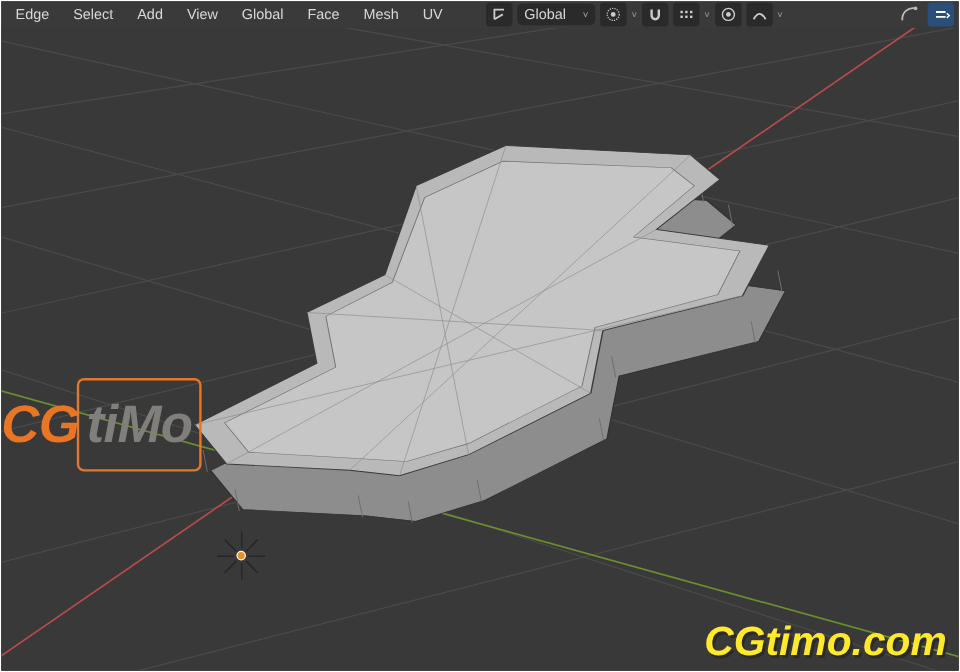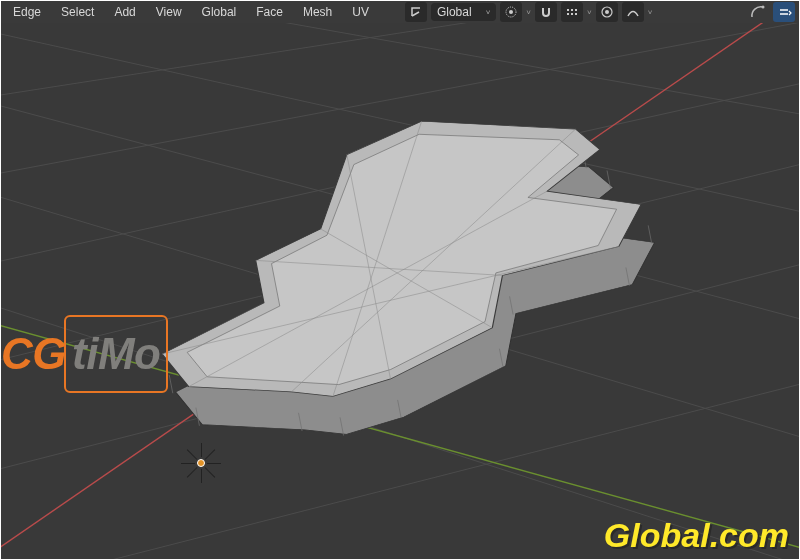--- a/index.html
+++ b/index.html
@@ -228,14 +228,14 @@
       <div class="ray r6"></div>
       <div class="ray r7"></div>
       <div class="ray r8"></div>
     <div class="dot"></div>
   </div>
 
   <div class="watermark-left">
     <span class="cg">CG</span>
     <span class="timo">tiMo</span>
   </div>
-  <div class="watermark-bottom">Global.com</div>
+  <div class="watermark-bottom">CGtimo.com</div>
 </div>
 
 </body></html>

